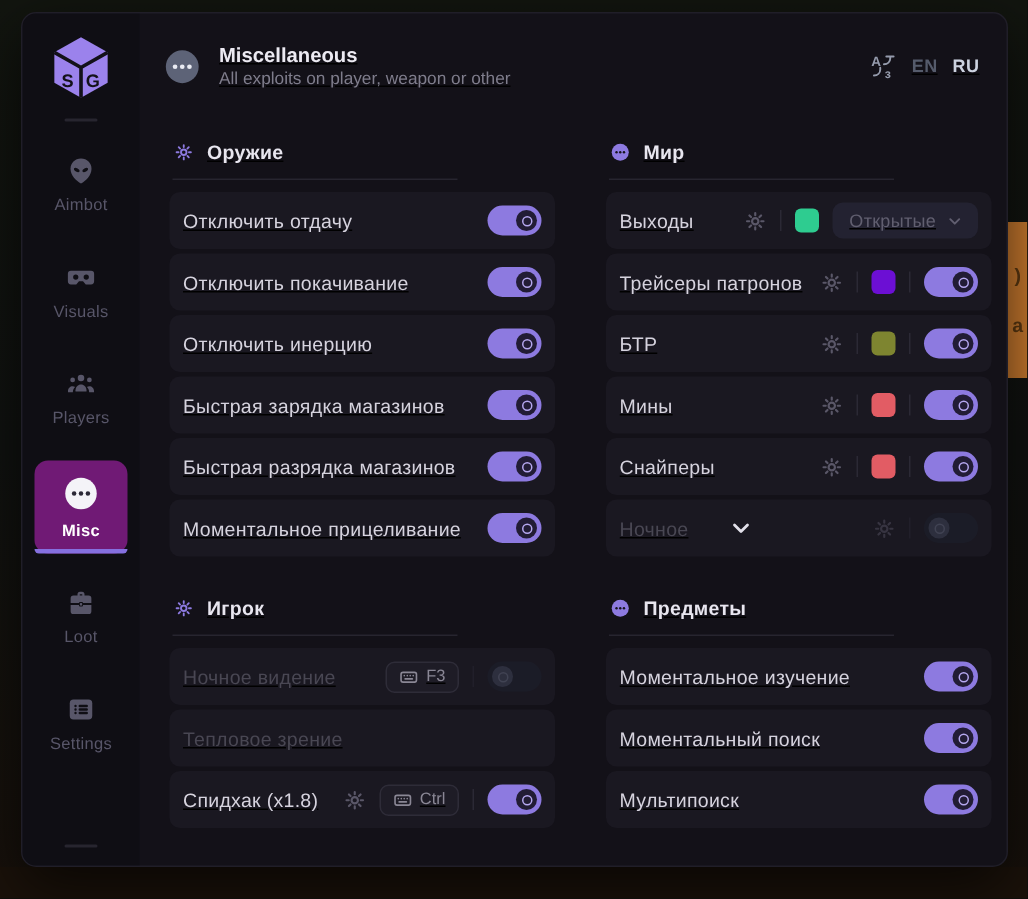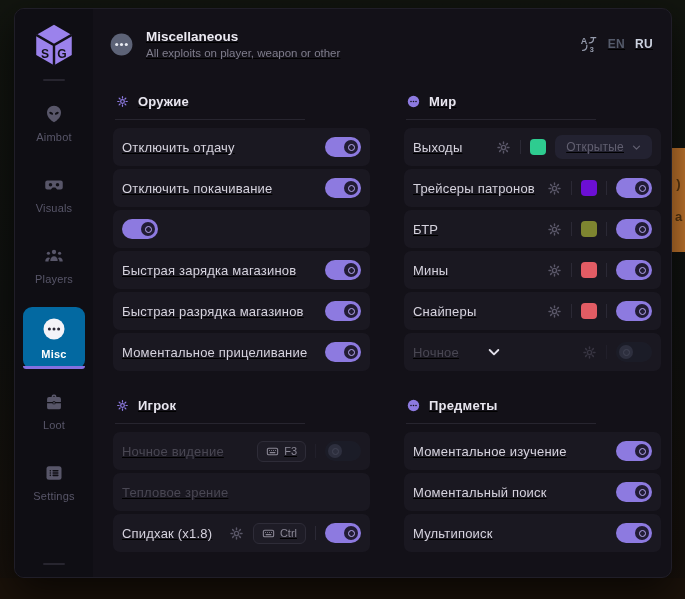--- a/index.html
+++ b/index.html
@@ -18,21 +18,21 @@
   
   .sidebar{width:78px;flex-shrink:0;background:#0f0e14;display:flex;flex-direction:column;align-items:center;padding-top:13px;}
   .logo{width:42px;height:46px;}
   .logo svg{width:100%;height:100%;display:block;}
   .side-divider{width:22px;height:2px;background:#27252f;border-radius:1px;margin-top:11px;}
   .side-divider.bottom{margin-top:auto;margin-bottom:12px;}
   .side-item{width:62px;margin-top:13px;padding:10px 0 9px;border-radius:9px;display:flex;flex-direction:column;align-items:center;gap:7px;cursor:pointer;position:relative;}
   .side-icon{width:20px;height:20px;color:#585669;}
   .side-icon svg{width:100%;height:100%;display:block;}
   .side-label{font-size:11px;color:#585669;letter-spacing:.2px;}
-  .side-item.active{background:#0369a1;}
+  .side-item.active{background:#701a75;}
   .side-item.active::after{content:"";position:absolute;left:0;right:0;bottom:0;height:3px;background:#8570e0;border-radius:0 0 9px 9px;}
   .side-item.active .side-icon{width:24px;height:24px;color:#f4f3f8;--dot-color:#2b2836;}
   .side-item.active .side-label{color:#ffffff;font-weight:700;}
 
   
   .main{flex:1;display:flex;flex-direction:column;min-width:0;text-decoration:underline;}
   .header{height:70px;flex-shrink:0;display:flex;align-items:center;gap:12px;padding:0 18px 0 16px;}
   .header-icon{width:25px;height:25px;color:#5d6377;--dot-color:#e9ebf2;flex-shrink:0;}
   .header-icon svg{width:100%;height:100%;display:block;}
   .h-title{font-size:13.5px;font-weight:700;color:#eceaf2;}
@@ -224,20 +224,21 @@
               </div>
               <div class="row">
                 <span class="row-label">Отключить покачивание</span>
                 <div class="controls">
                   <span class="toggle on">
                     <span class="knob"></span>
                   </span>
                 </div>
               </div>
               <div class="row">
+                <span class="row-label">Отключить инерцию</span>
                 <div class="controls">
                   <span class="toggle on">
                     <span class="knob"></span>
                   </span>
                 </div>
               </div>
               <div class="row">
                 <span class="row-label">Быстрая зарядка магазинов</span>
                 <div class="controls">
                   <span class="toggle on">

